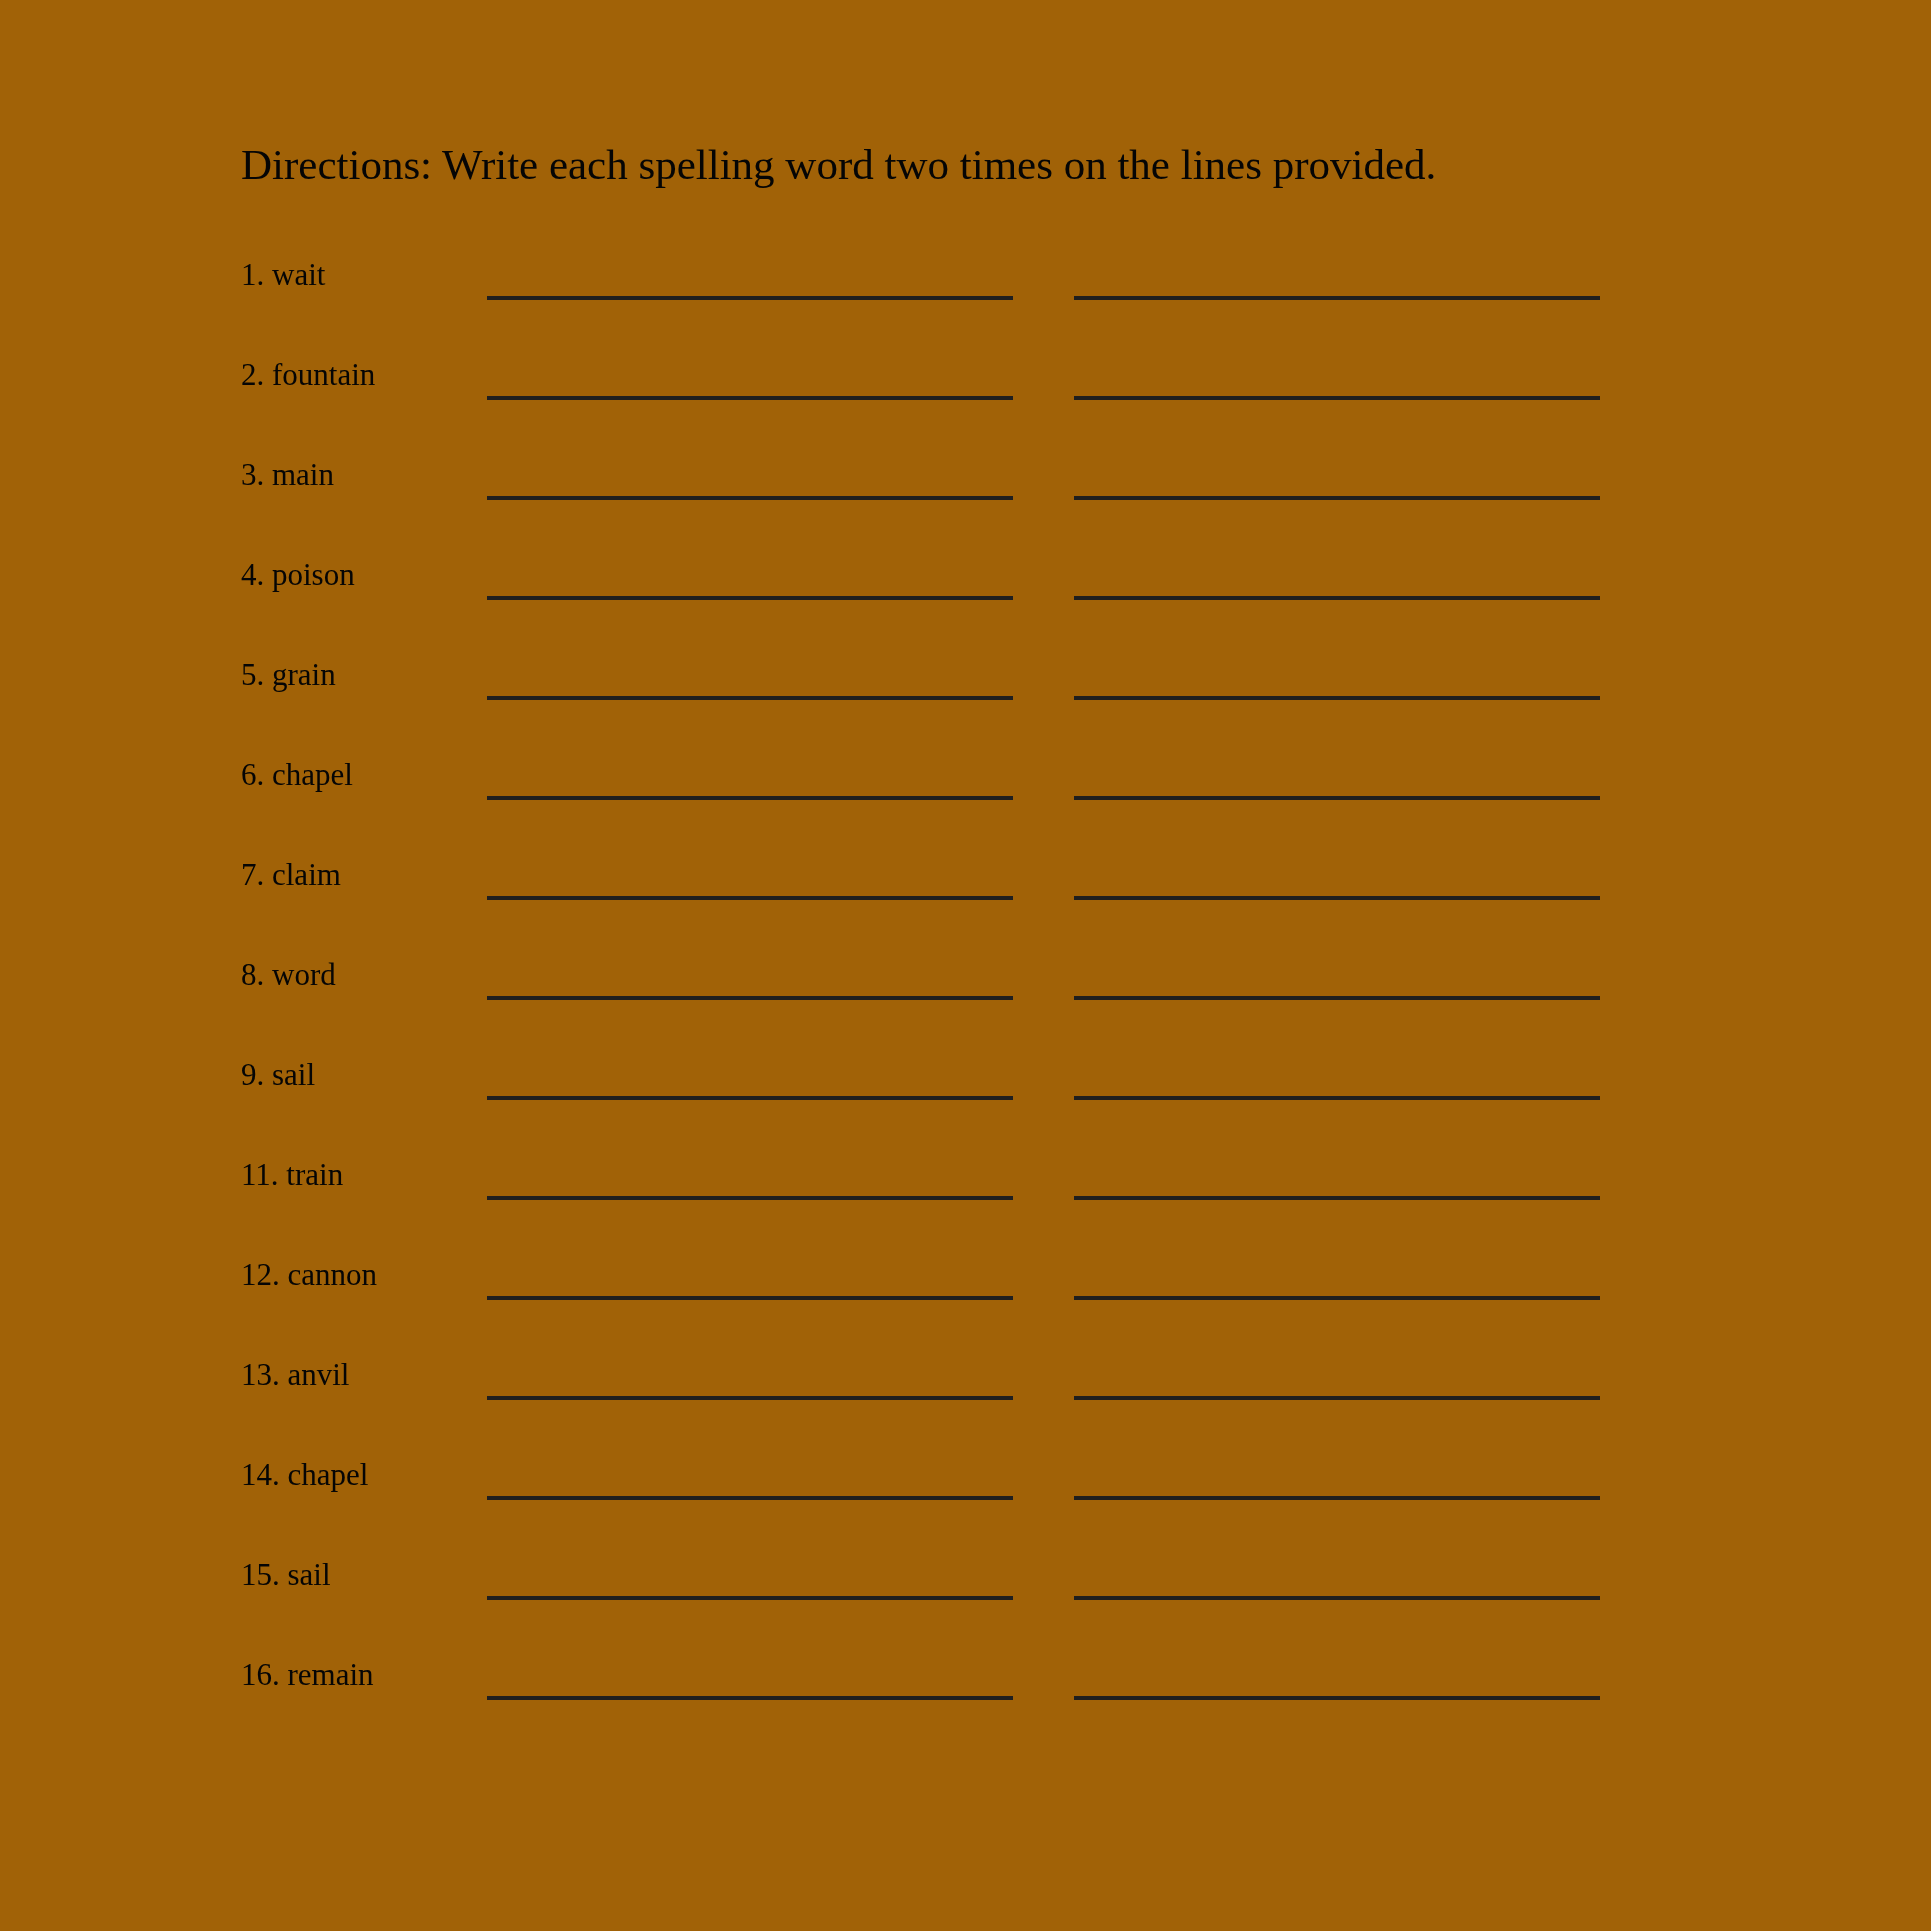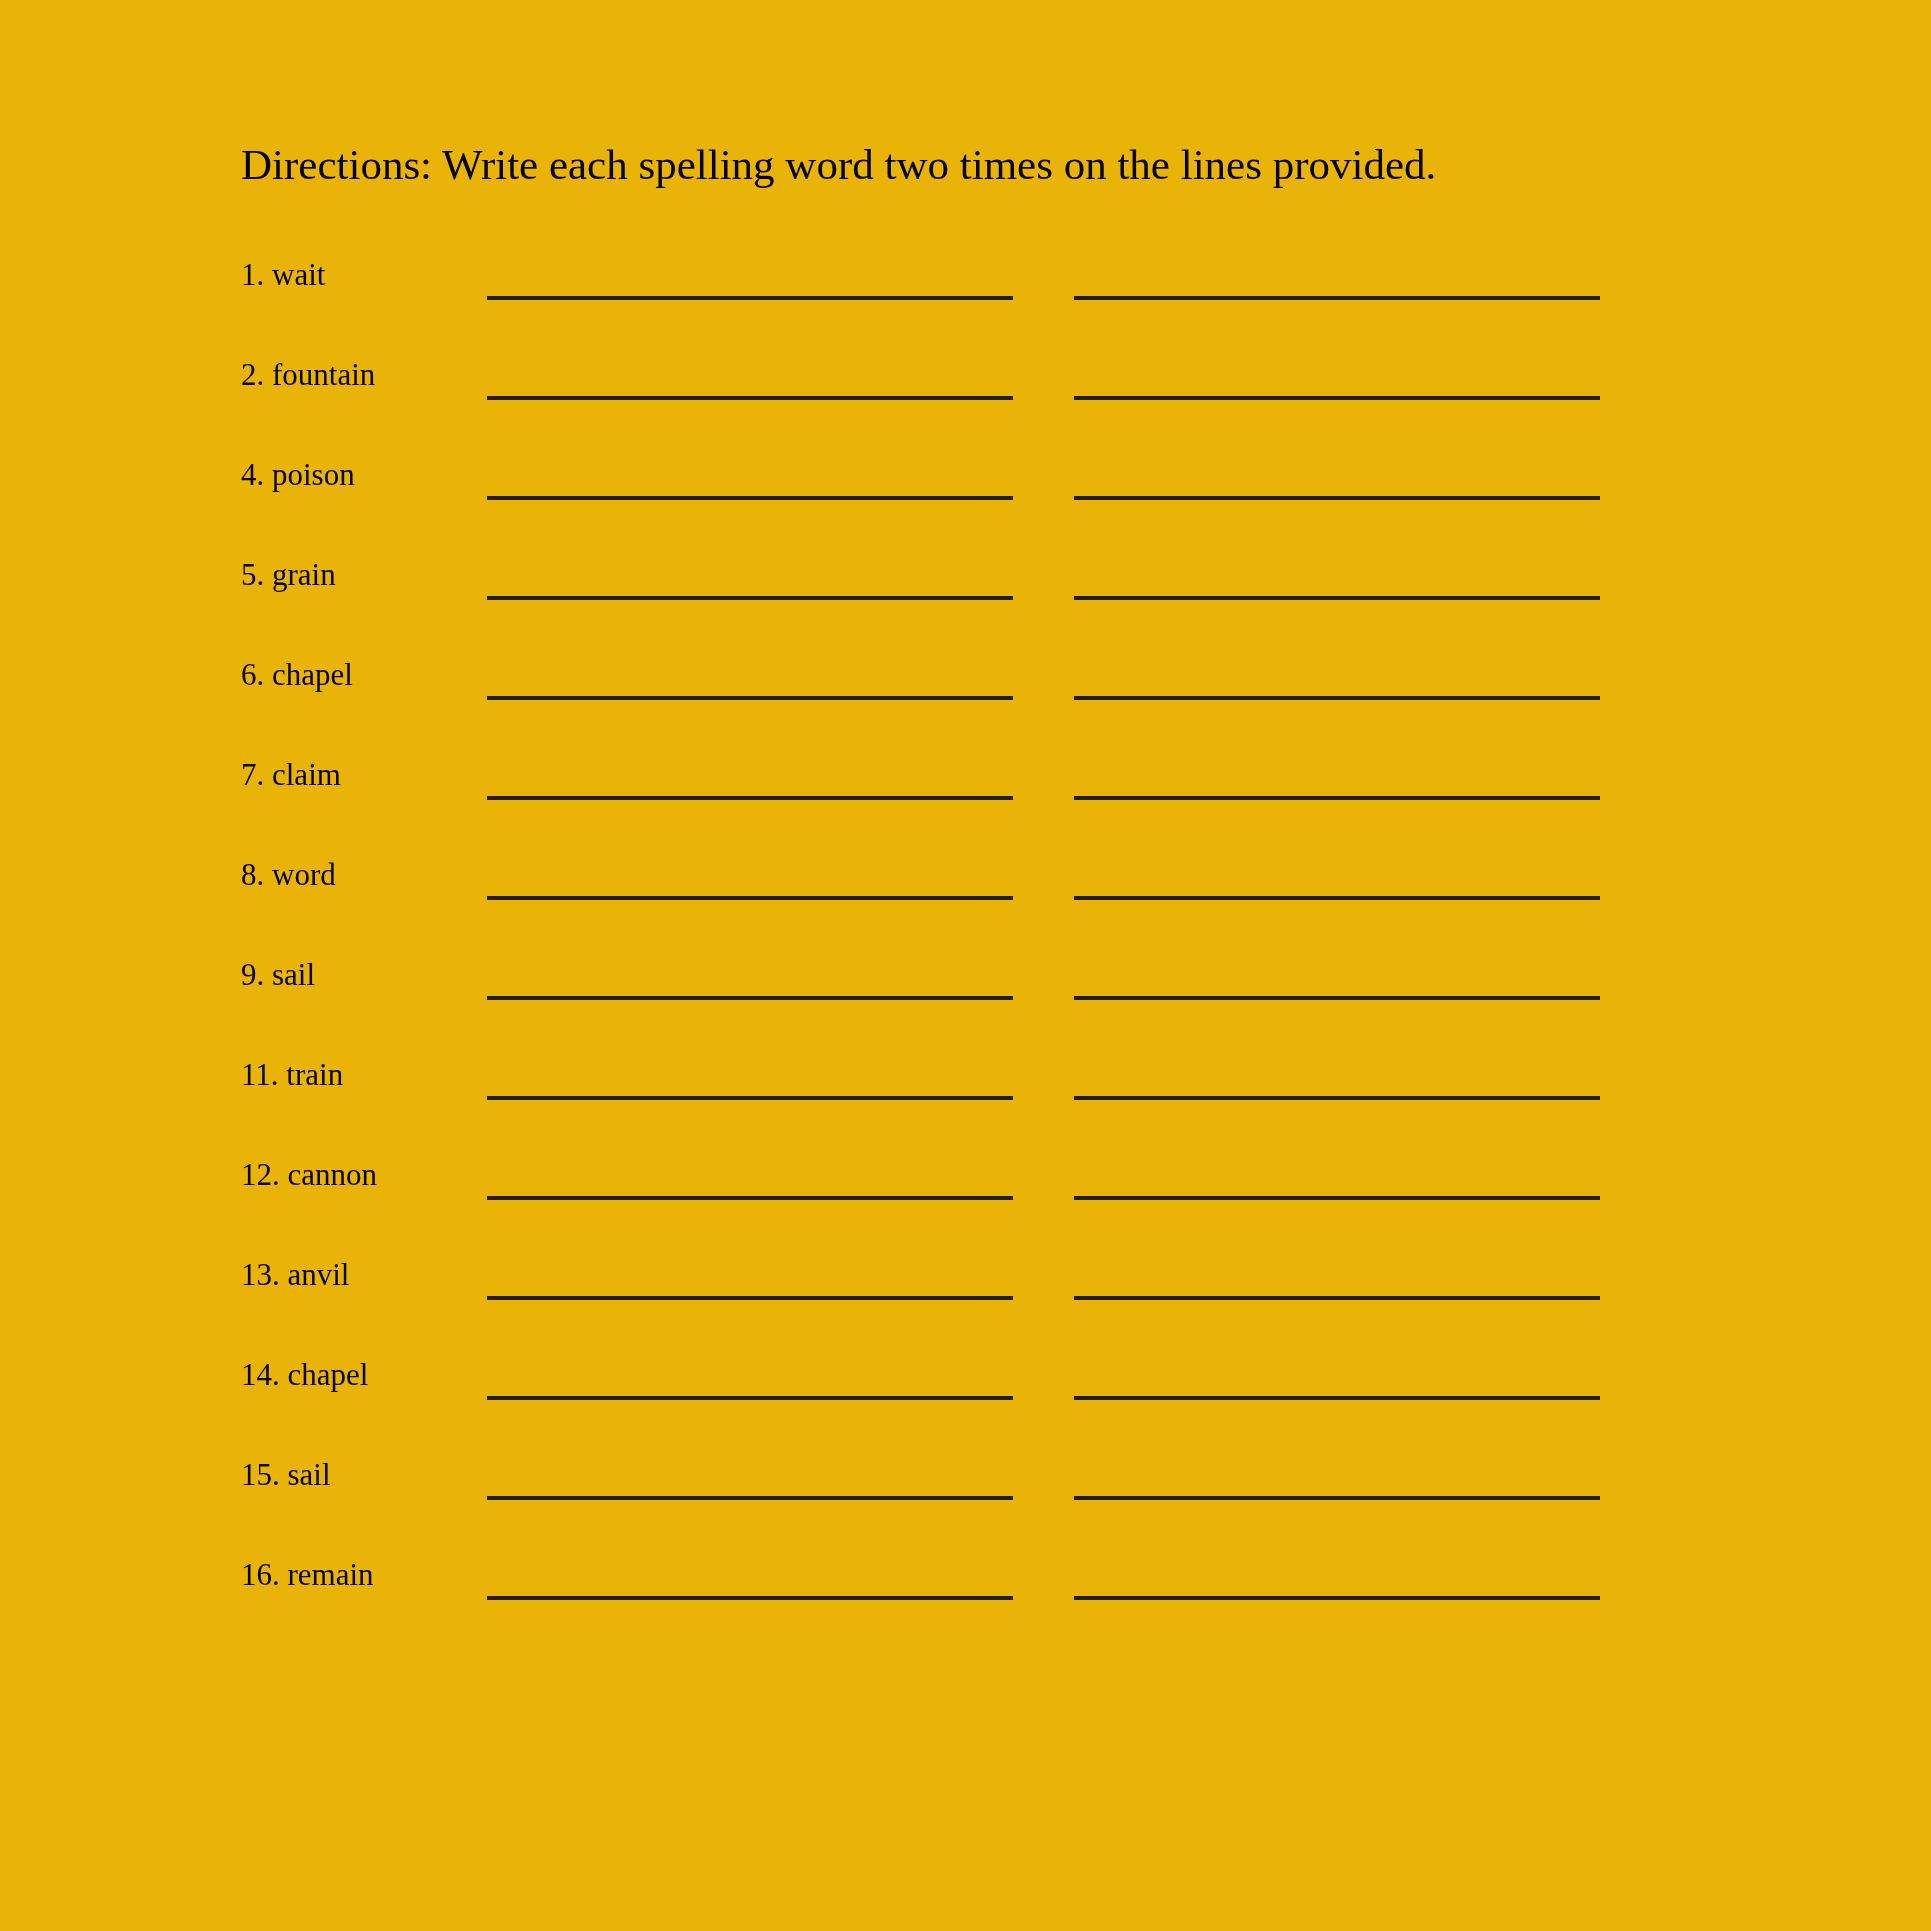--- a/index.html
+++ b/index.html
@@ -4,21 +4,21 @@
 <style>
   html, body {
     margin: 0;
     padding: 0;
     background: #ffffff;
   }
   .page {
     position: relative;
     width: 1931px;
     height: 1931px;
-    background: #eab308;
+    background: #a16207;
     box-sizing: border-box;
     padding: 143px 0 0 241px;
     font-family: "Liberation Serif", "DejaVu Serif", serif;
     color: #050505;
   }
   .instructions {
     margin: 0;
     font-size: 43px;
     line-height: 43px;
     white-space: nowrap;
@@ -67,20 +67,25 @@
     <span class="line"></span>
     <span class="line"></span>
   </div>
 
   <div class="row">
     <span class="label"><span>2.</span> <span>fountain</span></span>
     <span class="line"></span>
     <span class="line"></span>
   </div>
 
+  <div class="row">
+    <span class="label"><span>3.</span> <span>main</span></span>
+    <span class="line"></span>
+    <span class="line"></span>
+  </div>
 
   <div class="row">
     <span class="label"><span>4.</span> <span>poison</span></span>
     <span class="line"></span>
     <span class="line"></span>
   </div>
 
   <div class="row">
     <span class="label"><span>5.</span> <span>grain</span></span>
     <span class="line"></span>

